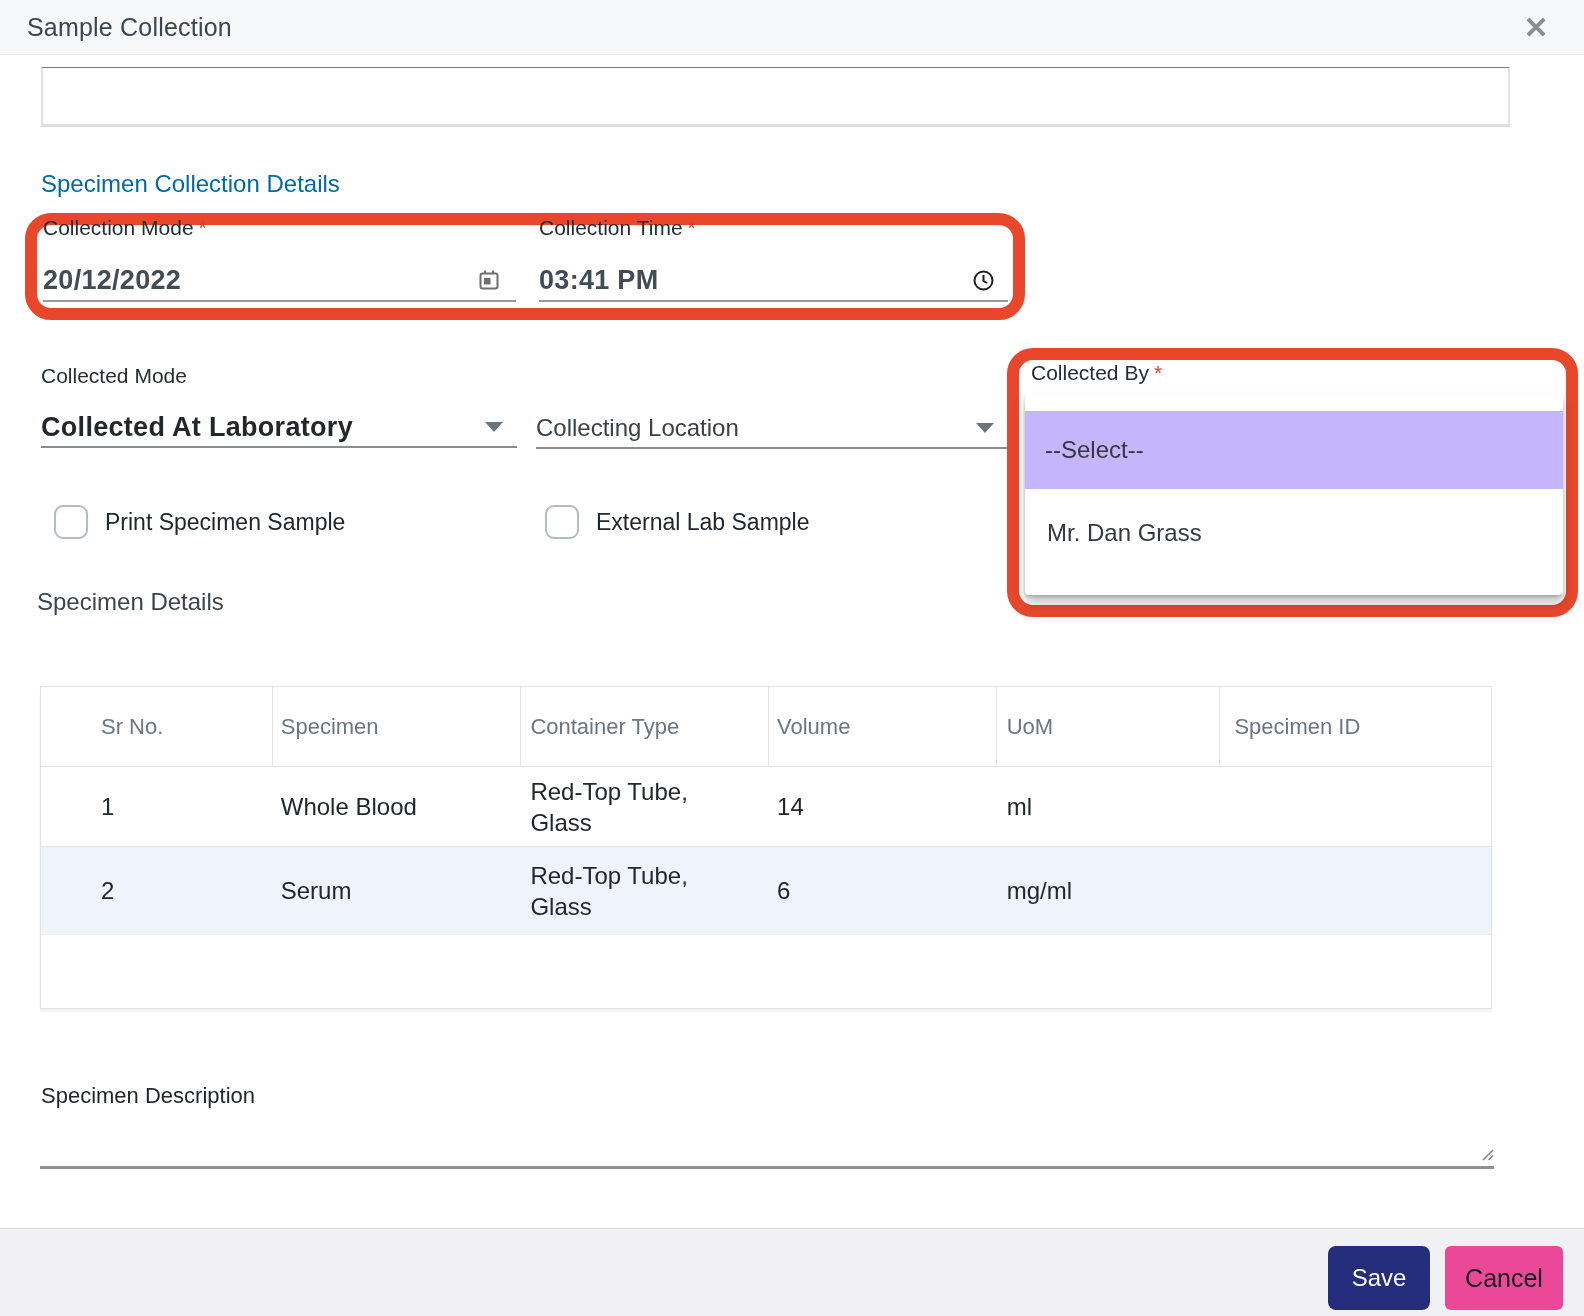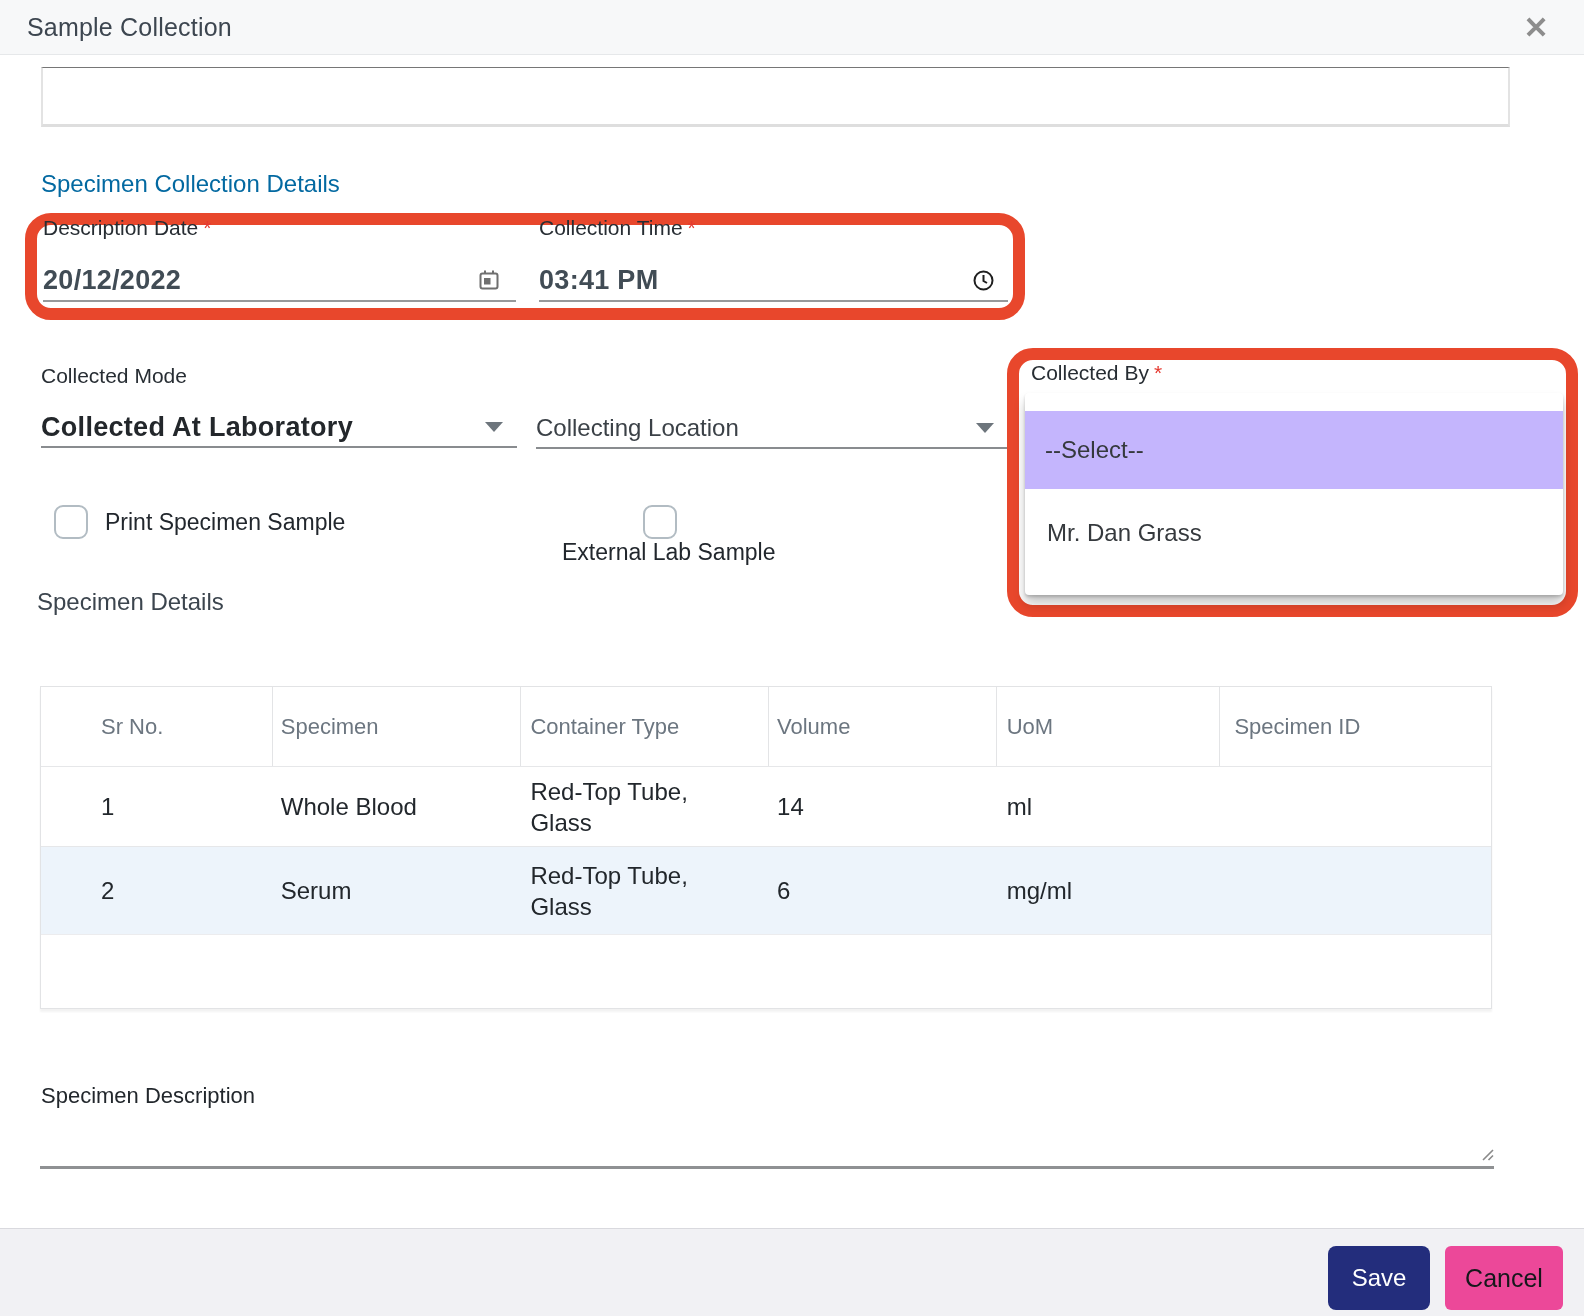--- a/index.html
+++ b/index.html
@@ -62,21 +62,21 @@
     border-radius:4px; box-shadow:0 2px 3px rgba(0,0,0,.18), 0 9px 12px rgba(0,0,0,.22); }
   .cb-option { display:flex; align-items:center; font-size:24px; color:#35393d; cursor:pointer; }
   .opt-select { position:absolute; left:0; top:18px; width:100%; height:78px; background:#c4b5fd;
     padding-left:20px; }
   .opt-person { position:absolute; left:0; top:96px; width:100%; height:88px; background:#fff;
     padding-left:22px; }
 
   
   .cb-row-item { position:absolute; display:flex; align-items:center; }
   .cbx1 { left:54px; top:450px; }
-  .cbx2 { left:545px; top:450px;flex-direction:column; }
+  .cbx2 { left:545px; top:450px; }
   .checkbox { width:34px; height:34px; border:2.5px solid #b2bcc3; border-radius:9px;
     background:#fff; cursor:pointer; flex:0 0 auto; }
   .cb-text { margin-left:17px; font-size:23px; color:#22272d; }
 
   
   .spec-table { position:absolute; left:40px; top:631px; width:1452px;
     border:1px solid #e2e3e5; background:#fff; box-shadow:0 3px 2px rgba(0,0,0,.05); }
   .t-row { display:flex; width:100%; }
   .t-head { height:79px; color:#6c7680; font-size:22px; }
   .t-cell { display:flex; align-items:center; height:100%; }
@@ -120,21 +120,21 @@
 <div class="content">
 
   <textarea class="top-textarea" style=""></textarea>
 
   <div class="section-heading h-collection">Specimen Collection Details</div>
 
   <div class="annot annot-datetime"></div>
 
   <div class="fld f-date">
     <div>
-      <span class="fld-label">Description Date</span><span class="req">*</span>
+      <span class="fld-label">Collection Mode</span><span class="req">*</span>
     </div>
     <div class="fld-valrow">
       <span class="fld-value">20/12/2022</span>
       <svg class="ico" width="22" height="22" viewBox="0 0 22 22" style="margin-right:16px">
         <rect x="2.5" y="4.5" width="17" height="15" rx="2" fill="none" stroke="#6f6f6f" stroke-width="2"></rect>
         <line x1="7" y1="1.5" x2="7" y2="5" stroke="#6f6f6f" stroke-width="2"></line>
         <line x1="15" y1="1.5" x2="15" y2="5" stroke="#6f6f6f" stroke-width="2"></line>
         <rect x="6" y="9" width="6.5" height="6.5" fill="#6f6f6f"></rect>
       </svg>
     </div>

